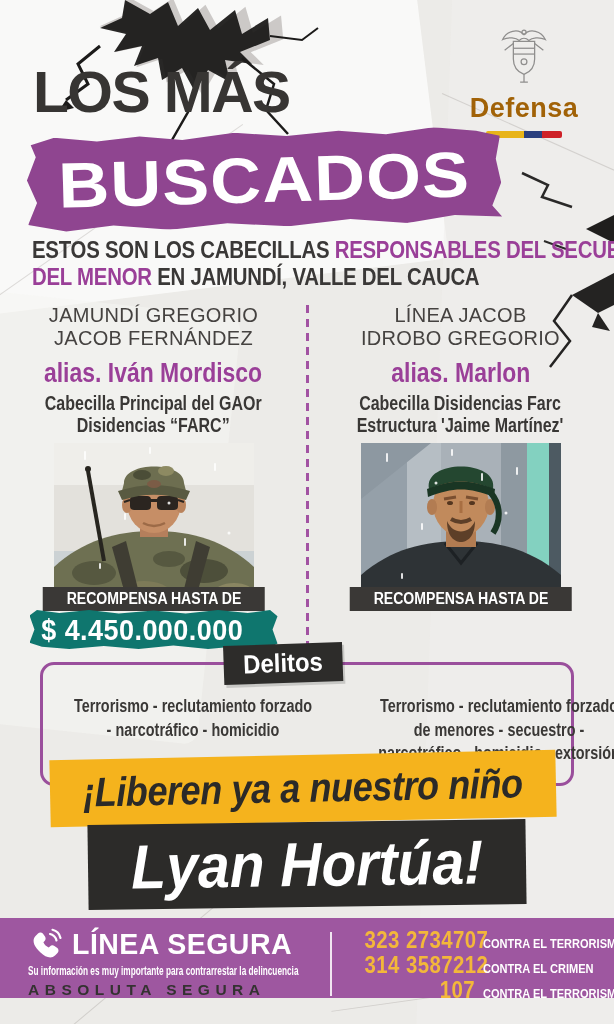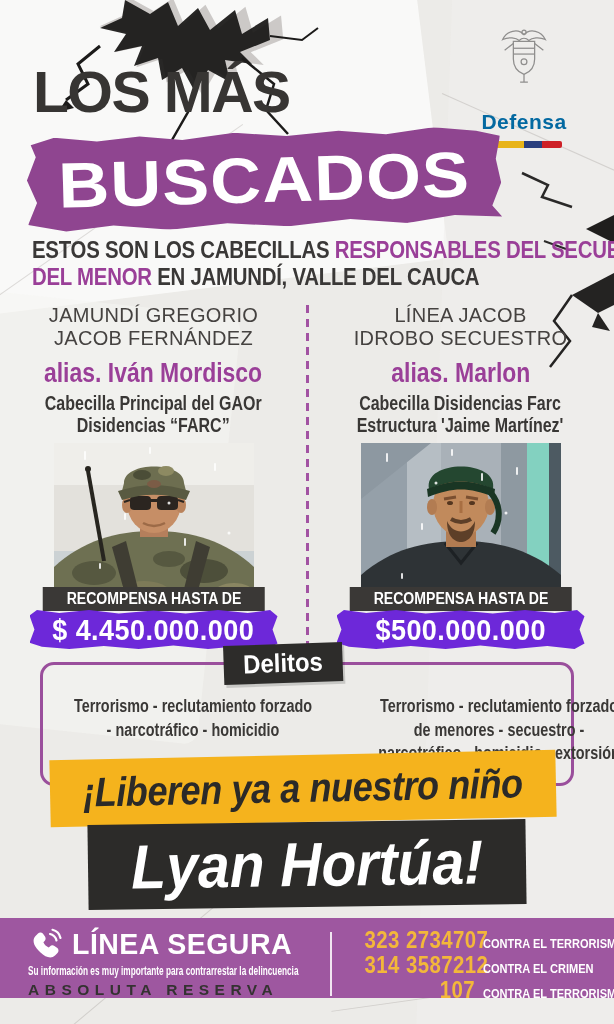--- a/index.html
+++ b/index.html
@@ -12,21 +12,21 @@
   
   .patch{position:absolute;pointer-events:none;}
   .p1{left:-70px;top:-50px;width:500px;height:340px;background:#fbfbf9;opacity:.9;transform:rotate(-7deg);border-radius:10px;}
   .p2{left:-90px;top:300px;width:310px;height:430px;background:#f6f5f3;opacity:.55;transform:rotate(6deg);border-radius:14px;}
   .p3{right:-60px;top:-10px;width:240px;height:1060px;background:#f1efed;opacity:.55;transform:rotate(2deg);}
   .fold{position:absolute;height:1px;background:rgba(120,110,105,.22);pointer-events:none;}
   .crack{position:absolute;pointer-events:none;}
 
   
   .logo{position:absolute;right:14px;top:26px;width:152px;text-align:center;}
-  .logo .brand{font-size:21px;font-weight:600;color:#0369a1;letter-spacing:.5px;margin-top:20px;}
+  .logo .brand{font-size:27px;font-weight:600;color:#a16207;letter-spacing:.5px;margin-top:3px;}
   .flag{margin:7px auto 0;width:76px;height:7px;display:flex;border-radius:2px;overflow:hidden;}
   .flag span{display:block;height:100%;}
   .flag .fy{width:38px;background:#e8b419;}
   .flag .fb{width:18px;background:#2a3f7e;}
   .flag .fr{width:20px;background:#ce2027;}
 
   
   .title1{position:absolute;left:33px;top:64px;font-size:57px;line-height:1;font-weight:bold;color:#373533;
     letter-spacing:-1.5px;transform:scaleX(1.03);transform-origin:left center;white-space:nowrap;}
   .buscados{position:absolute;left:27px;top:132px;width:474px;height:95px;background:#8f4590;
@@ -44,22 +44,22 @@
   .card{width:307px;display:flex;flex-direction:column;align-items:center;}
   .dash-divider{position:absolute;left:306px;top:305px;width:3px;height:340px;
     background:repeating-linear-gradient(to bottom,#a252a2 0 8px,transparent 8px 14px);}
   .w-name{margin-top:4px;font-size:20px;line-height:23px;font-weight:500;color:#454240;text-align:center;letter-spacing:.3px;}
   .w-alias{margin-top:7px;font-size:28px;font-weight:bold;color:#9a3f98;transform:scaleX(.82);white-space:nowrap;}
   .w-role{margin-top:4px;font-size:19.5px;line-height:21.5px;font-weight:bold;color:#393735;text-align:center;transform:scaleX(.82);white-space:nowrap;}
   .photo-wrap{position:relative;margin-top:7px;width:250px;height:206px;}
   .photo{position:absolute;left:25px;top:0;width:200px;height:162px;}
   .reward-label{position:absolute;left:50%;top:144px;transform:translateX(-50%);background:#3a3836;padding:3px 12px;white-space:nowrap;}
   .reward-label span{display:inline-block;font-size:16px;font-weight:bold;color:#fff;transform:scaleX(.88);transform-origin:center;}
-  .reward-amount{position:absolute;left:50%;top:167px;transform:translateX(-50%);width:248px;height:39px;background:#6d28d9;
-    display:flex;align-items:center;justify-content:center;
+  .reward-amount{position:absolute;left:50%;top:167px;transform:translateX(-50%);width:248px;height:39px;background:#0f766e;
+    display:flex;align-items:center;justify-content:flex-start;
     clip-path:polygon(0% 14%,3% 0%,12% 8%,24% 0%,36% 9%,50% 1%,63% 9%,76% 0%,88% 8%,97% 0%,100% 16%,98% 50%,100% 86%,96% 100%,85% 92%,72% 100%,58% 91%,44% 100%,30% 92%,16% 100%,5% 94%,0% 84%,2% 50%);}
   .reward-amount span{font-size:30px;font-weight:bold;color:#fff;letter-spacing:.5px;transform:scaleX(.9);white-space:nowrap;}
 
   
   .delitos-box{position:absolute;left:40px;top:662px;width:528px;height:118px;border:3px solid #9a4f9c;border-radius:14px;
     display:flex;align-items:flex-start;padding-top:0;}
   .d-col{display:flex;justify-content:center;align-items:center;padding-top:30px;}
   .d-col.left{flex:0 0 243px;justify-content:flex-end;}
   .d-col.right{flex:1;}
   .d-sep{width:3px;height:62px;background:#9a4f9c;margin-top:28px;}
@@ -210,21 +210,21 @@
         </div>
         <div class="reward-amount">
           <span>$ 4.450.000.000</span>
         </div>
       </div>
     </div>
 
     <div class="card">
       <div class="w-name">
         <div>LÍNEA JACOB</div>
-        <div>IDROBO SECUESTRO</div>
+        <div>IDROBO GREGORIO</div>
       </div>
       <div class="w-alias">alias. Marlon</div>
       <div class="w-role">
         <div>Cabecilla Disidencias Farc</div>
         <div>Estructura 'Jaime Martínez'</div>
       </div>
       <div class="photo-wrap">
         <svg class="photo" viewBox="0 0 200 162">
           <rect width="200" height="162" fill="#a9b1b8"></rect>
           <rect width="46" height="162" fill="#95a0a9"></rect>
@@ -255,23 +255,20 @@
               <rect x="60" y="80" width="2" height="7" rx="1"></rect>
             <rect x="120" y="30" width="2" height="8" rx="1"></rect>
               <rect x="40" y="130" width="2" height="6" rx="1"></rect>
             <circle cx="145" cy="70" r="1.5"></circle>
               <circle cx="75" cy="40" r="1.5"></circle>
           </g>
         </svg>
         <div class="reward-label">
           <span>RECOMPENSA HASTA DE</span>
         </div>
-        <div class="reward-amount">
-          <span>$500.000.000</span>
-        </div>
       </div>
     </div>
   </div>
   <div class="dash-divider"></div>
 
   <div class="delitos-box">
     <div class="d-col left">
       <div class="d-text">Terrorismo - reclutamiento forzado - narcotráfico - homicidio</div>
     </div>
     <div class="d-sep"></div>
@@ -294,21 +291,21 @@
     <div class="f-left">
       <div class="f-title-row">
         <svg width="36" height="36" viewBox="0 0 36 36">
           <path d="M10.5 24.5 C5.5 19.5 4 13.5 7.5 10 L10 7.5 C11.5 6 14 6.2 15.2 8 L17 10.6 C18 12 17.8 13.9 16.6 15.1 L15.4 16.3 C16.4 18.6 18.4 20.6 20.7 21.6 L21.9 20.4 C23.1 19.2 25 19 26.4 20 L29 21.8 C30.8 23 31 25.5 29.5 27 L27 29.5 C23.5 33 17.5 31.5 12.5 26.5 Z" fill="#ffffff"></path>
           <path d="M22 8 C25 8.5 28 11.5 28.5 14.5" stroke="#ffffff" stroke-width="2.2" fill="none" stroke-linecap="round"></path>
           <path d="M24.5 3.8 C29 4.8 31.5 7.6 32.5 12" stroke="#ffffff" stroke-width="2.2" fill="none" stroke-linecap="round"></path>
         </svg>
         <span class="f-title">LÍNEA SEGURA</span>
       </div>
       <div class="f-sub">Su información es muy importante para contrarrestar la delincuencia</div>
-      <div class="f-note">ABSOLUTA RESERVA</div>
+      <div class="f-note">ABSOLUTA SEGURA</div>
     </div>
     <div class="f-div"></div>
     <div class="f-right">
       <div class="f-row">
         <span class="f-num">323 2734707</span>
         <span class="f-lab">CONTRA EL TERRORISMO</span>
       </div>
       <div class="f-row">
         <span class="f-num">314 3587212</span>
         <span class="f-lab">CONTRA EL CRIMEN</span>

